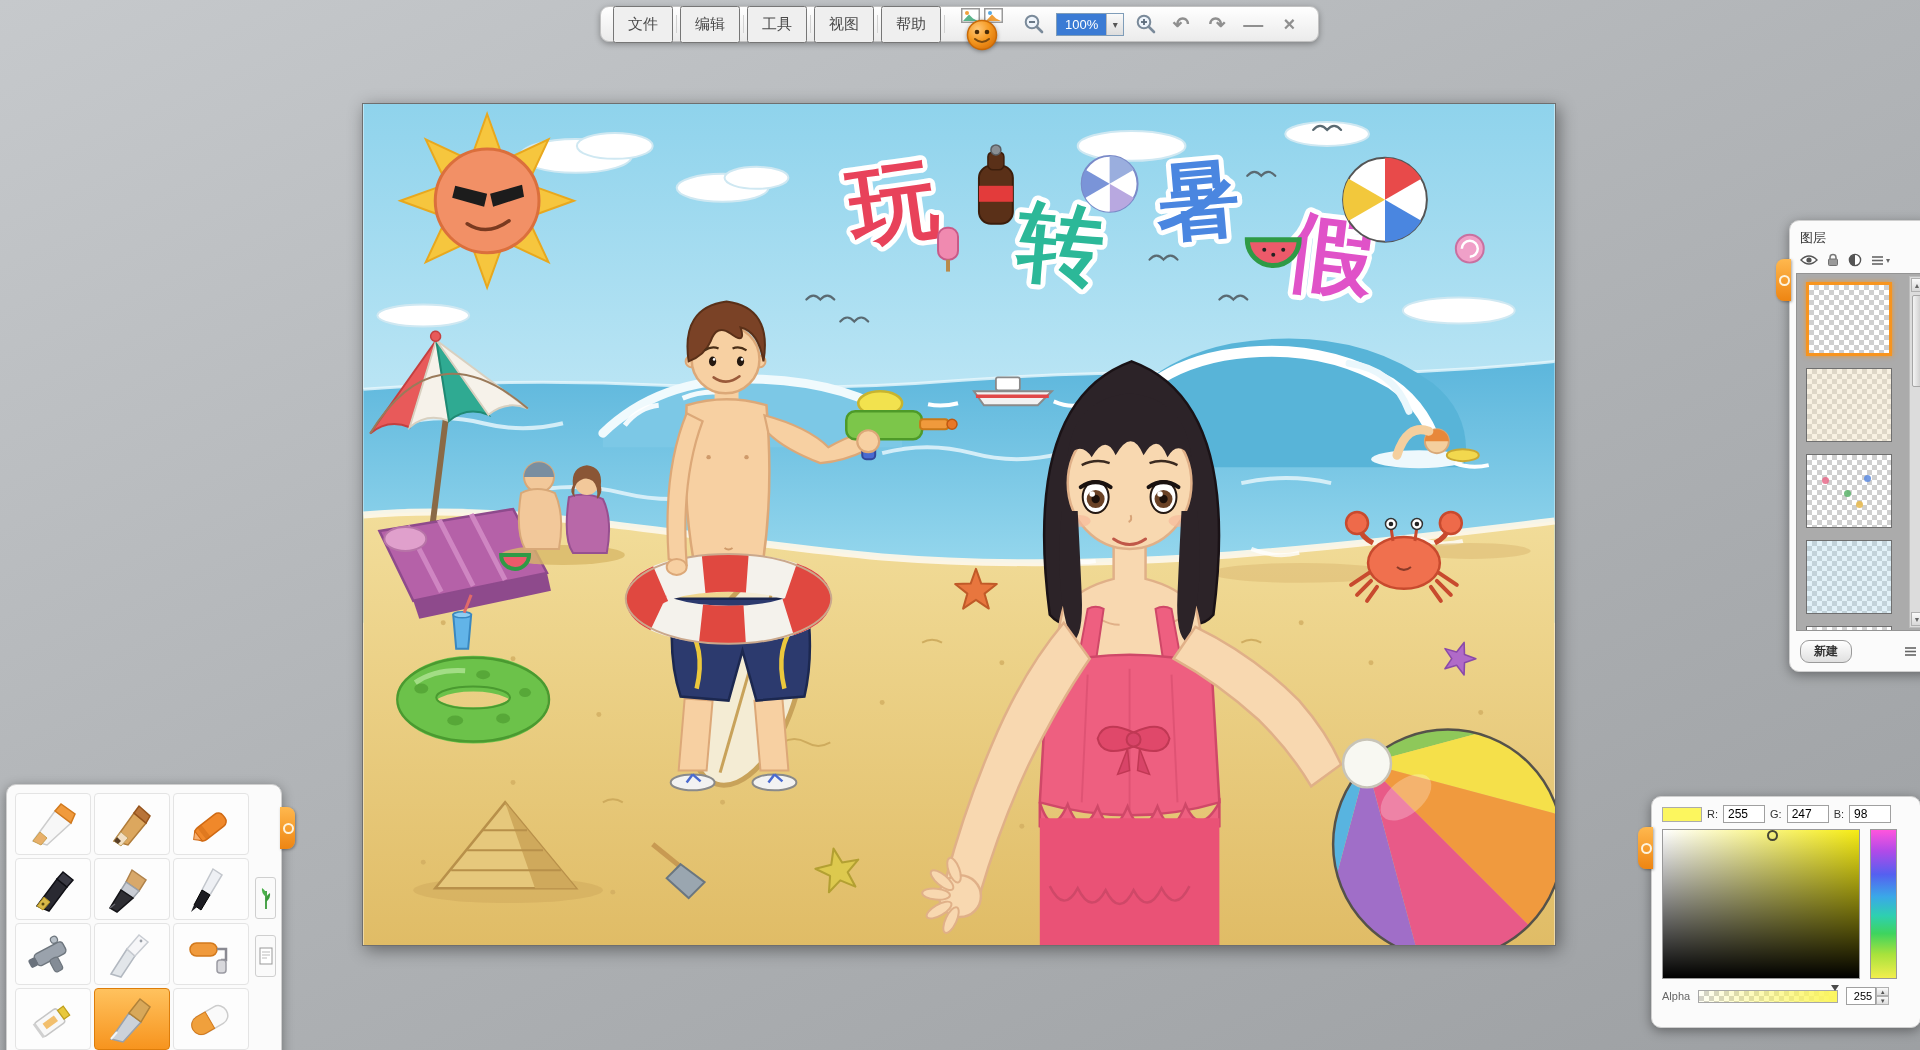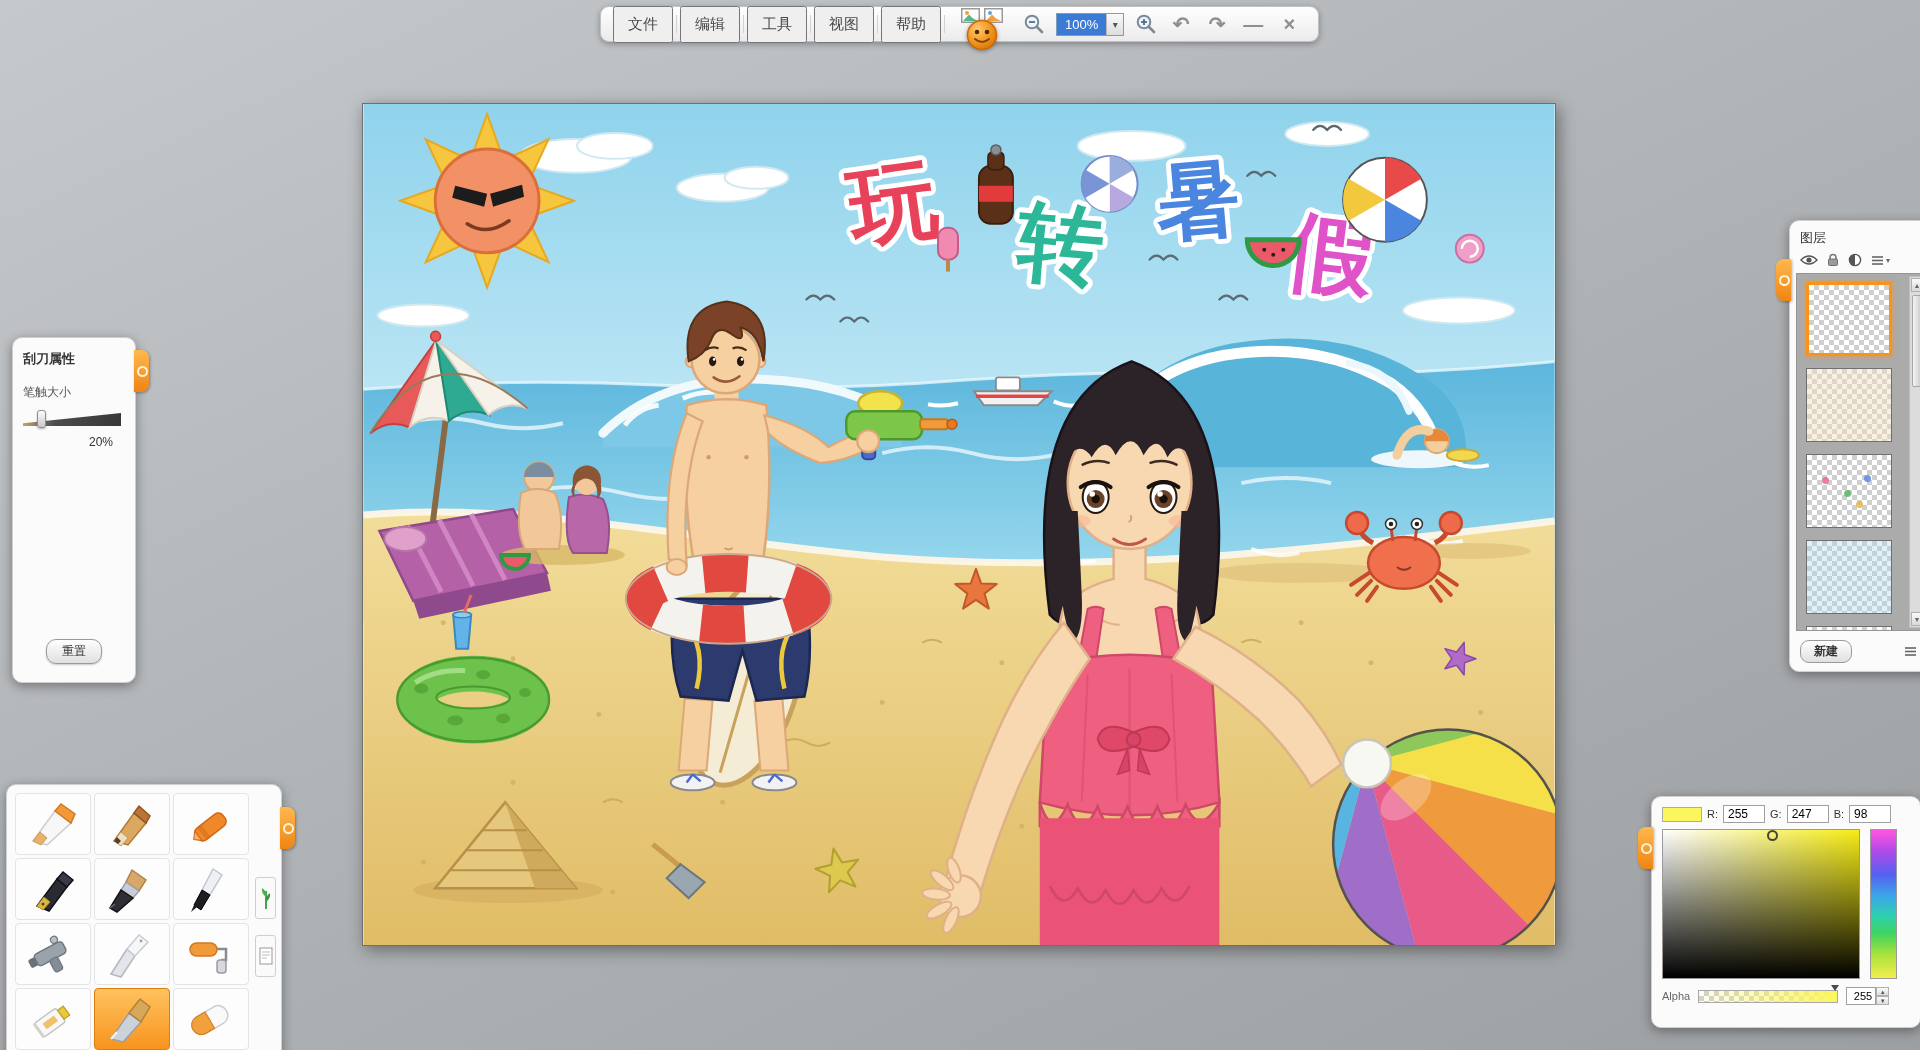--- a/index.html
+++ b/index.html
@@ -569,31 +569,20 @@
         <path d="M1005.7,660.7 L1168.3,823.3 A115,115 0 0 1 1057.2,853.1 Z" fill="#e85a88"></path>
         <path d="M1005.7,660.7 L1057.2,853.1 A115,115 0 0 1 975.9,771.8 Z" fill="#a06ec8"></path>
         <path d="M1005.7,660.7 L975.9,771.8 A115,115 0 0 1 1005.7,660.7 Z" fill="#58b4e0"></path>
         <circle cx="1087" cy="742" r="115" fill="none" stroke="#55524a" stroke-width="2.5"></circle>
         <circle cx="1006" cy="661" r="24" fill="#f8f8f2" stroke="#c8c4b8" stroke-width="2.5"></circle>
         <ellipse cx="1045" cy="695" rx="30" ry="17" fill="#fff" opacity=".25" transform="rotate(-40 1045 695)"></ellipse>
       </g>
     </svg>
   </div>
 
-  <aside class="panel scraper">
-    <span class="tab right"></span>
-    <h3>刮刀属性</h3>
-    <div class="bs-label">笔触大小</div>
-    <div class="slider-wrap">
-      <div class="slider-wedge"></div>
-      <div class="slider-handle"></div>
-    </div>
-    <div class="bs-value">20%</div>
-    <button class="reset-btn">重置</button>
-  </aside>
 
   <aside class="panel tools">
     <span class="tab right" style="top:22px;"></span>
     <div class="tool-grid">
       <div class="tool-cell">
           <svg width="60" height="50" viewBox="0 0 60 50">
             <polygon points="10,42 32,12 48,24 24,46" fill="#f7f7f7" stroke="#cccccc" stroke-width="1.5"></polygon>
             <polygon points="10,42 17,33 24,39 18,46" fill="#e8b06a" stroke="#caa050" stroke-width="1"></polygon>
             <polygon points="32,12 38,5 52,15 48,24" fill="#f09a3c" stroke="#d2791c" stroke-width="1.5"></polygon>
           </svg>

